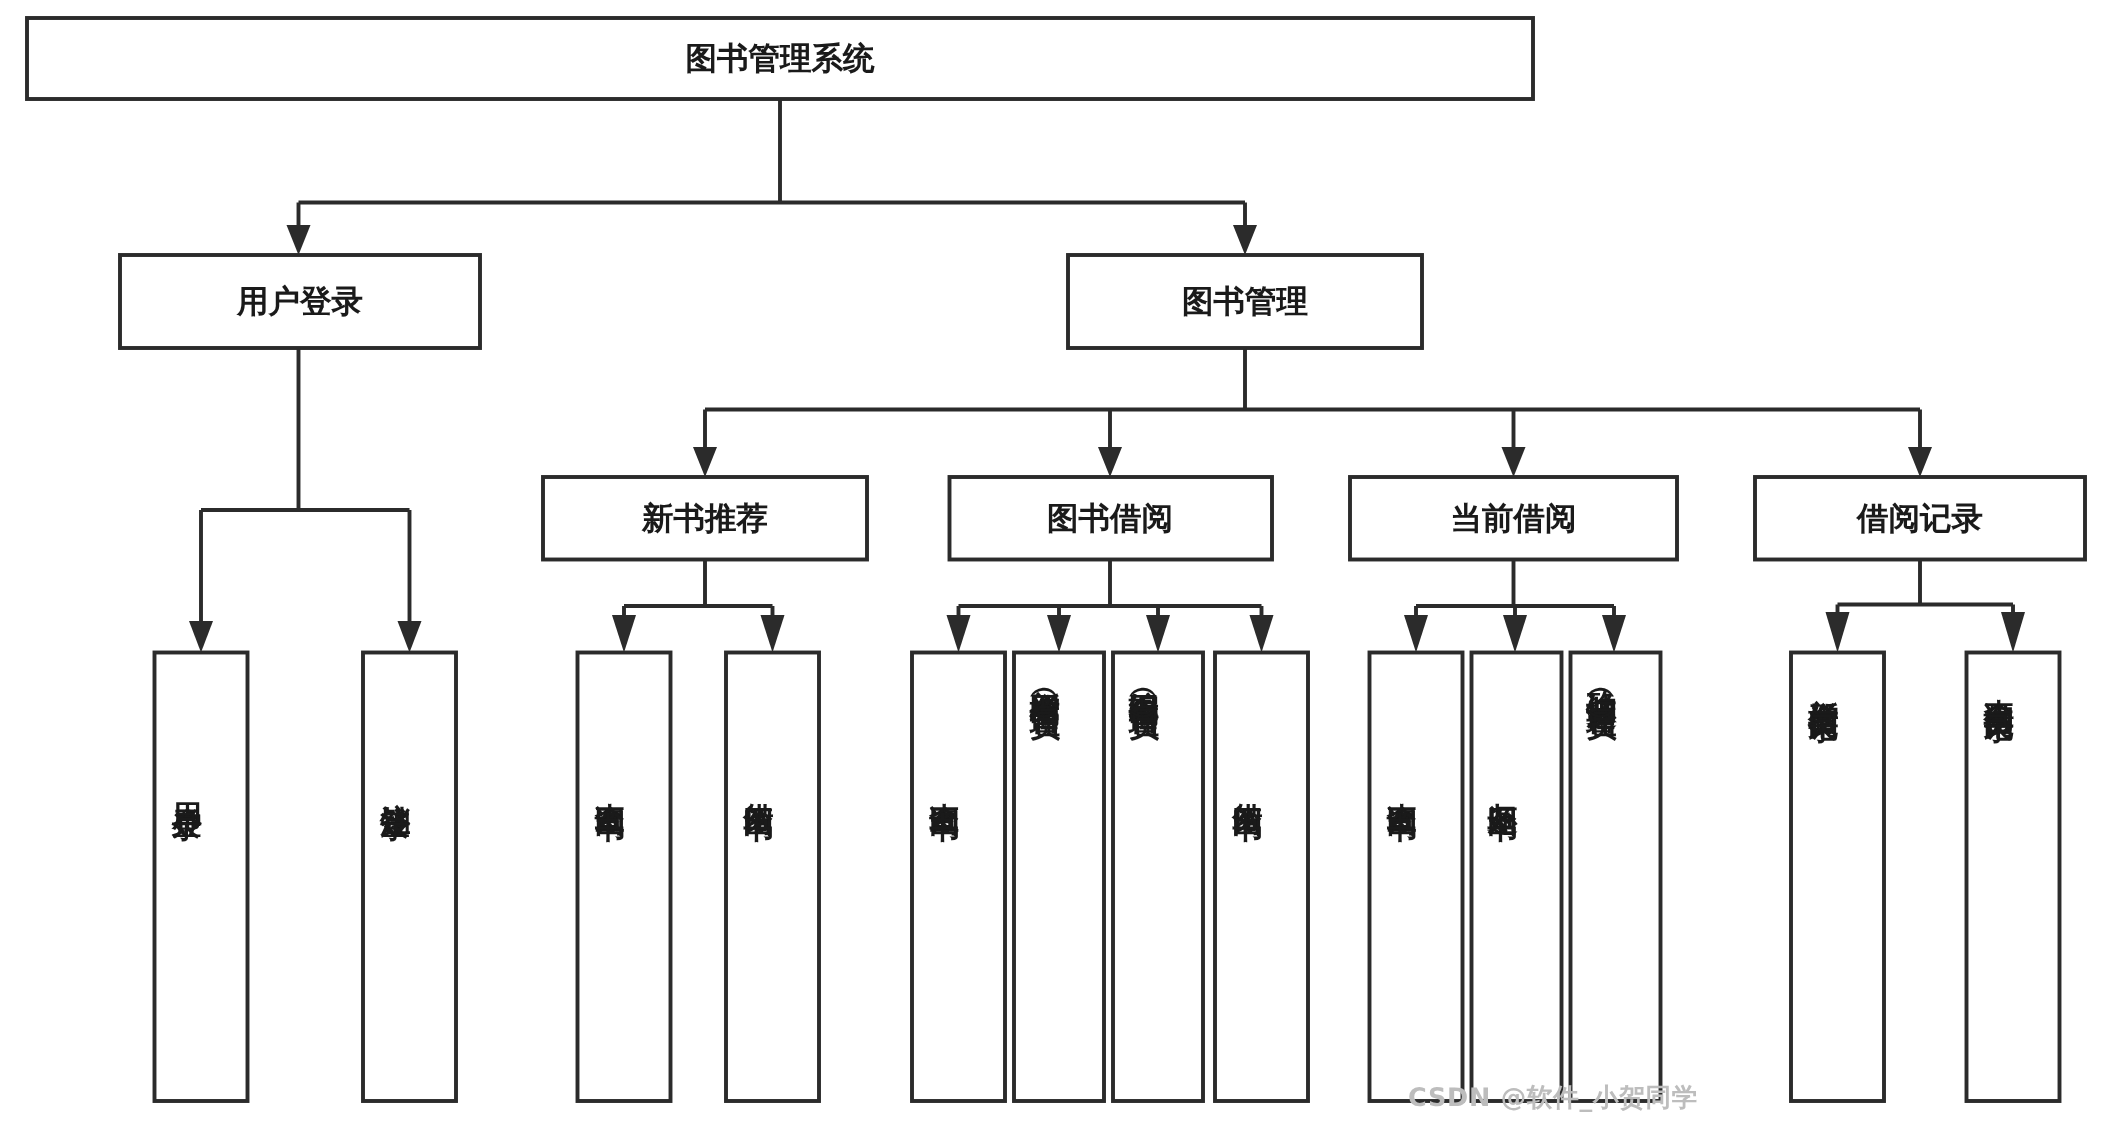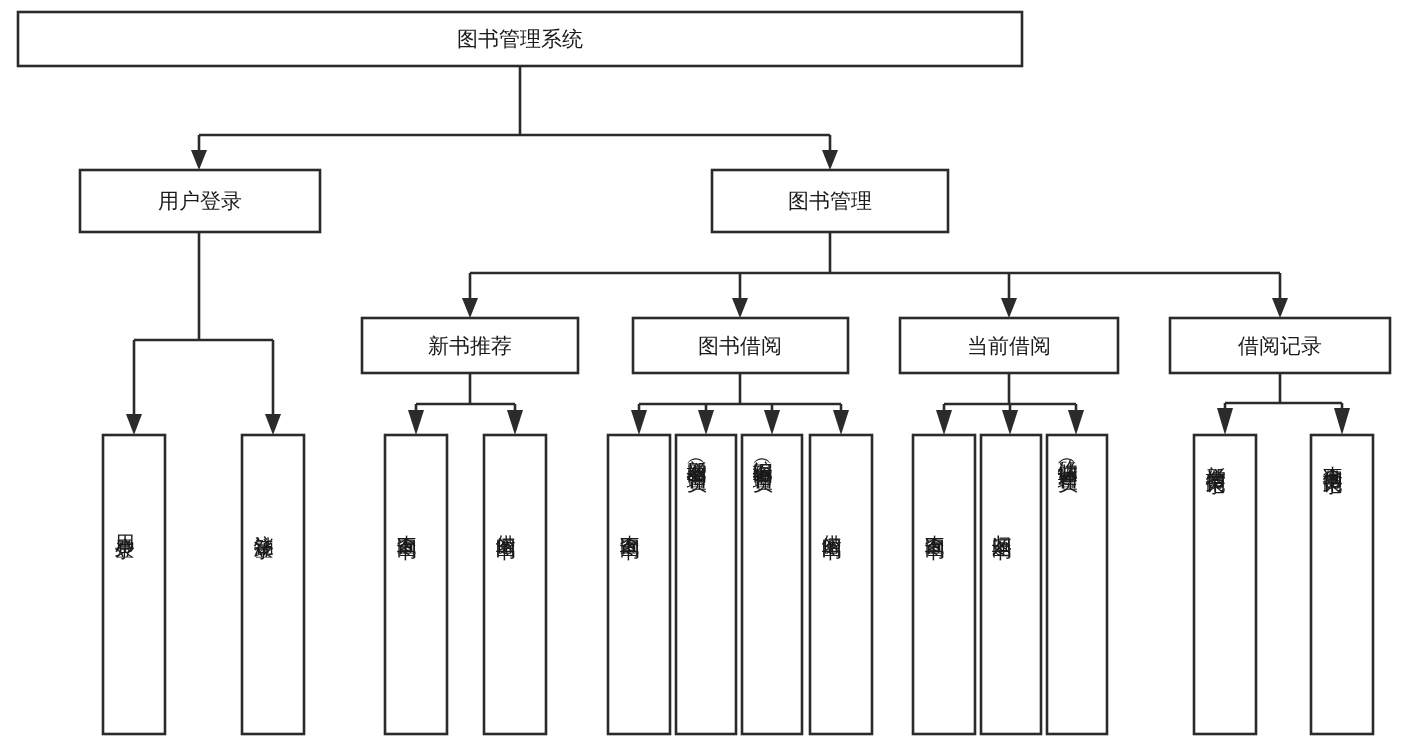--- a/index.html
+++ b/index.html
@@ -11,20 +11,21 @@
     width: 1405px;
     height: 747px;
     font-family: "DejaVu Sans", "Liberation Sans", sans-serif;
     overflow: hidden;
   }
   #diagram-root {
     position: relative;
     width: 1140px;
     height: 747px;
     background: #ffffff;
+    font-weight: bold;
   }
   svg#flow-svg {
     position: absolute;
     left: 0;
     top: 0;
     width: 1405px;
     height: 747px;
     display: block;
   }
   .node-box {
@@ -206,13 +207,14 @@
   <div class="vlabel" style="left:752px; top:444px; height:280px;">编辑图书（管理员）</div>
   <div class="vlabel" style="left:821px; top:519px; height:200px;">借阅图书</div>
 
   <div class="vlabel" style="left:924px; top:519px; height:200px;">查询图书</div>
   <div class="vlabel" style="left:991px; top:519px; height:200px;">归还图书</div>
   <div class="vlabel" style="left:1057px; top:444px; height:280px;">确认归还（管理员）</div>
 
   <div class="vlabel" style="left:1205px; top:450px; height:260px;">新增借阅记录</div>
   <div class="vlabel" style="left:1322px; top:450px; height:260px;">查询借阅记录</div>
 
+  <div class="watermark">CSDN @软件_小贺同学</div>
 </div>
 
 </body></html>

